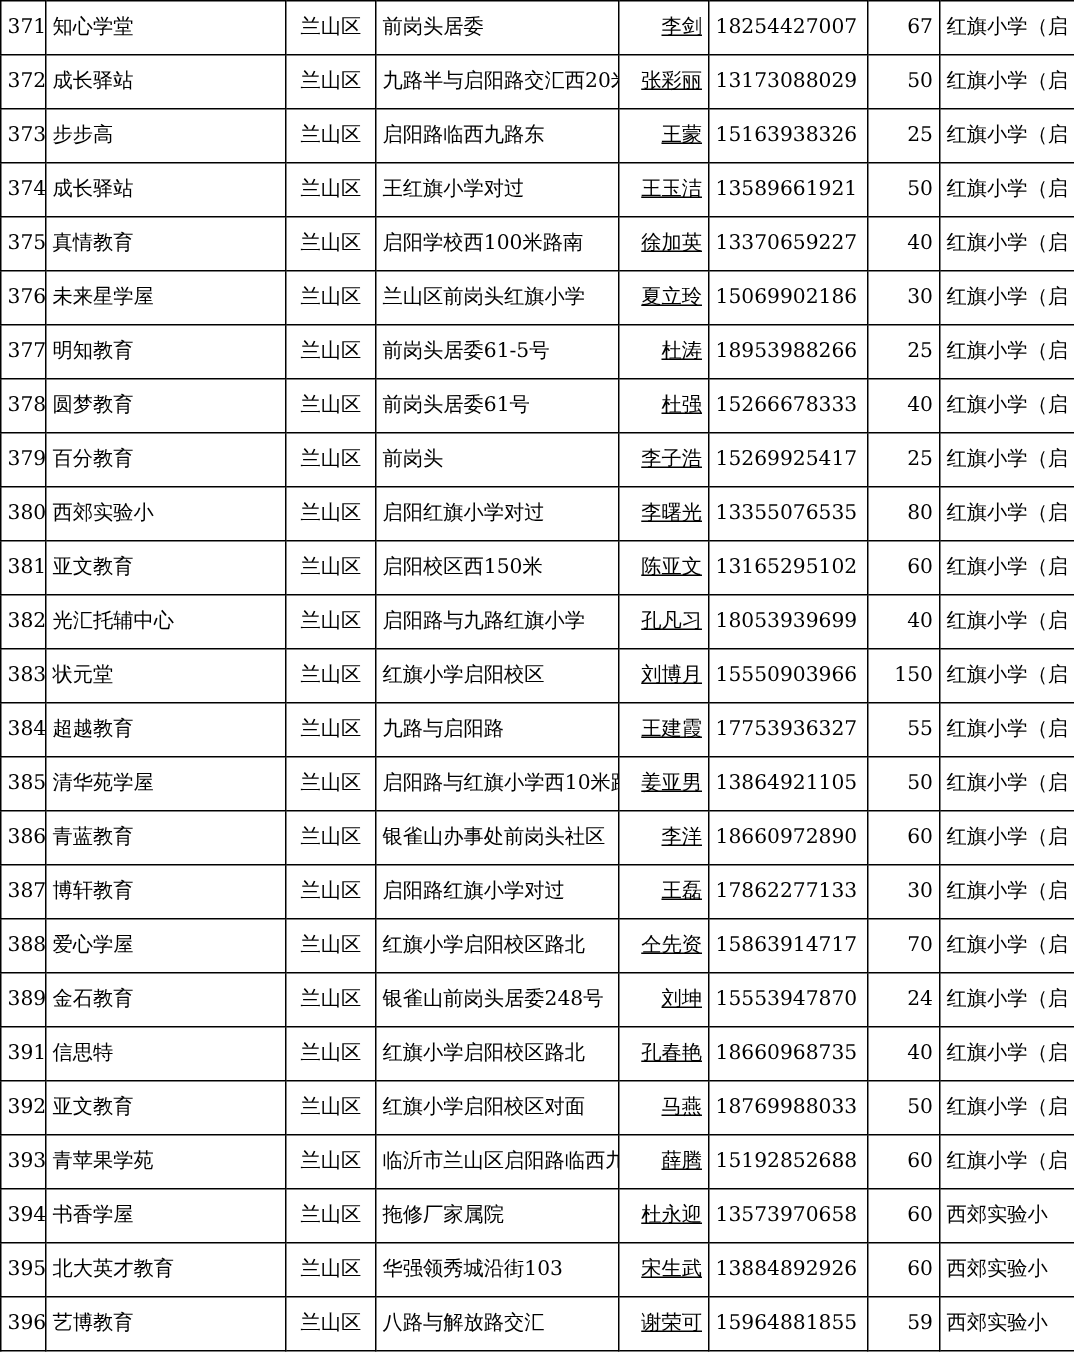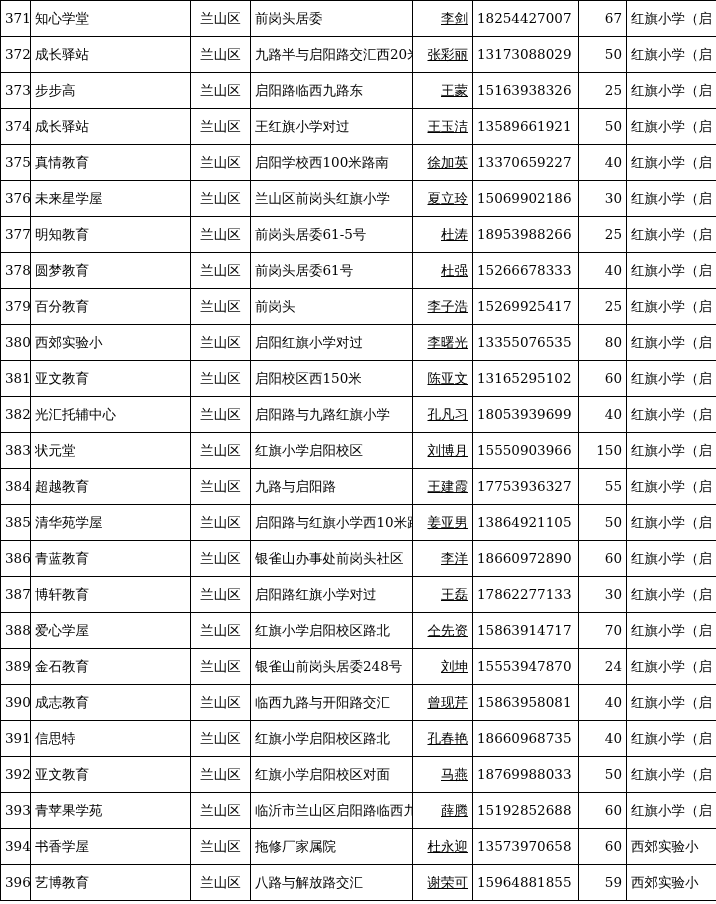--- a/index.html
+++ b/index.html
@@ -254,30 +254,20 @@
           <td class="idx">389</td>
           <td class="name">金石教育</td>
           <td class="dist">兰山区</td>
           <td class="addr">银雀山前岗头居委248号</td>
           <td class="person">刘坤</td>
           <td class="phone">15553947870</td>
           <td class="count">24</td>
           <td class="school">红旗小学（启</td>
         </tr>
         <tr>
-          <td class="idx">390</td>
-          <td class="name">成志教育</td>
-          <td class="dist">兰山区</td>
-          <td class="addr">临西九路与开阳路交汇</td>
-          <td class="person">曾现芹</td>
-          <td class="phone">15863958081</td>
-          <td class="count">40</td>
-          <td class="school">红旗小学（启</td>
-        </tr>
-        <tr>
           <td class="idx">391</td>
           <td class="name">信思特</td>
           <td class="dist">兰山区</td>
           <td class="addr">红旗小学启阳校区路北</td>
           <td class="person">孔春艳</td>
           <td class="phone">18660968735</td>
           <td class="count">40</td>
           <td class="school">红旗小学（启</td>
         </tr>
         <tr>
@@ -300,20 +290,30 @@
           <td class="count">60</td>
           <td class="school">红旗小学（启</td>
         </tr>
         <tr>
           <td class="idx">394</td>
           <td class="name">书香学屋</td>
           <td class="dist">兰山区</td>
           <td class="addr">拖修厂家属院</td>
           <td class="person">杜永迎</td>
           <td class="phone">13573970658</td>
+          <td class="count">60</td>
+          <td class="school">西郊实验小</td>
+        </tr>
+        <tr>
+          <td class="idx">395</td>
+          <td class="name">北大英才教育</td>
+          <td class="dist">兰山区</td>
+          <td class="addr">华强领秀城沿街103</td>
+          <td class="person">宋生武</td>
+          <td class="phone">13884892926</td>
           <td class="count">60</td>
           <td class="school">西郊实验小</td>
         </tr>
         <tr>
           <td class="idx">396</td>
           <td class="name">艺博教育</td>
           <td class="dist">兰山区</td>
           <td class="addr">八路与解放路交汇</td>
           <td class="person">谢荣可</td>
           <td class="phone">15964881855</td>

